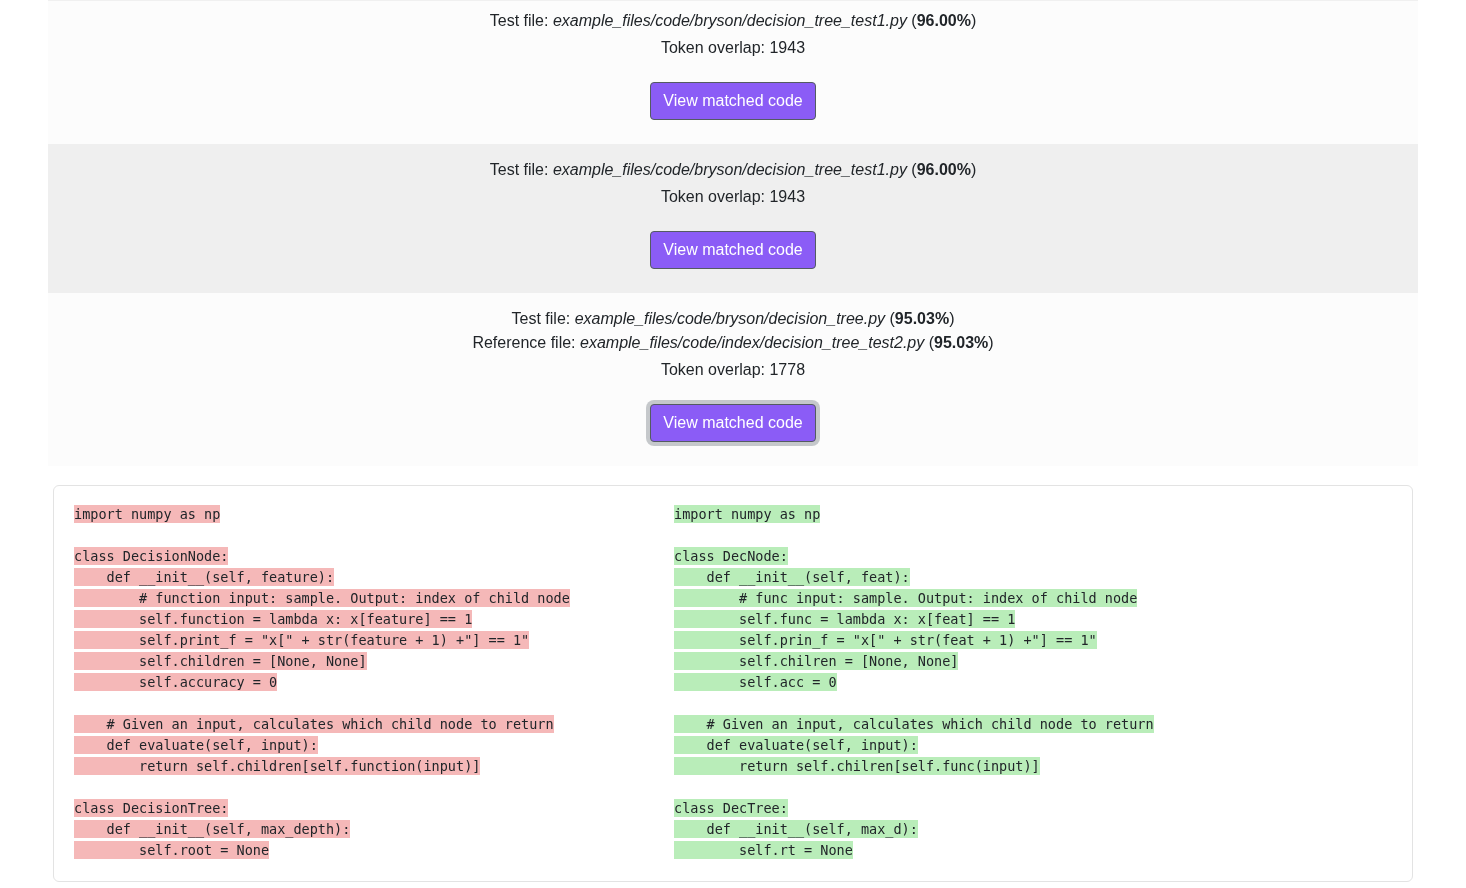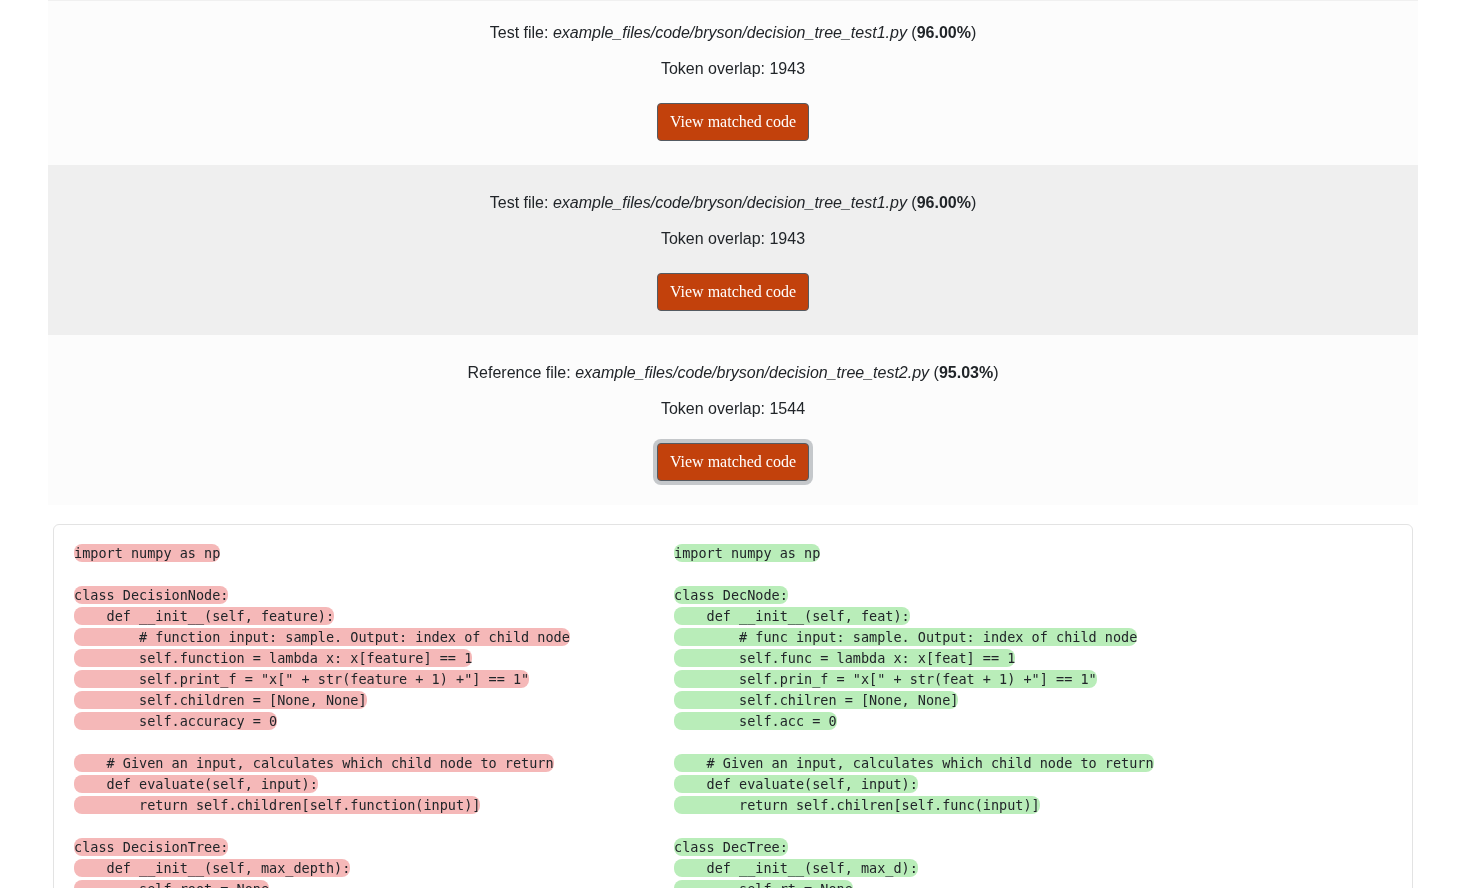--- a/index.html
+++ b/index.html
@@ -34,44 +34,44 @@
   }
   .match-row.odd  { background: #fcfcfc; }
   .match-row.even { background: #efefef; }
 
   .match-row.first { padding-top: 8px; }
 
   .meta-line {
     font-size: 16px;
     line-height: 24px;
     color: #212529;
-    margin: 12px;
+    margin: 0;
     white-space: nowrap;
   }
   .meta-label { font-style: normal; }
   .meta-path  { font-style: italic; }
   .meta-pct   { font-weight: bold; }
 
   .token-line {
     font-size: 16px;
     line-height: 24px;
     margin: 3px;
     color: #212529;
   }
 
   .btn-wrap {
     margin-top: 22px;
     display: flex;
     justify-content: center;
   }
   .btn-view {
-    background: #c2410c;
+    background: #8b5cf6;
     border: 1px solid #545b62;
     color: #ffffff;
-    font-family: Liberation Serif, serif;
+    font-family: Liberation Sans, sans-serif;
     font-size: 16px;
     line-height: 24px;
     padding: 6px 12px;
     border-radius: 4px;
     cursor: pointer;
     text-align: right;
   }
   .btn-view.focused {
     box-shadow: 0 0 0 4px rgba(130,138,145,0.45);
   }
@@ -98,21 +98,20 @@
     margin: 0;
     font-family: "DejaVu Sans Mono", "Liberation Mono", monospace;
     font-size: 13.5px;
     line-height: 21px;
     color: #212529;
     white-space: pre;
   }
   .code-line { display: block; height: 21px; }
   .code-line > span.hl {
     padding: 1px 0;
-    border-radius: 8px;
   }
   .hl-del { background: #f5b8b8; }
   .hl-add { background: #b9edb9; }
 </style>
 </head>
 <body>
 
 <div class="page">
 
   <div class="match-list">
@@ -124,22 +123,23 @@
         </div>
       </div>
       <div class="match-row even">
         <p class="meta-line"><span class="meta-label">Test file:</span> <span class="meta-path">example_files/code/bryson/decision_tree_test1.py</span> <span>(</span><span class="meta-pct">96.00%</span><span>)</span></p>
         <p class="token-line">Token overlap: 1943</p>
         <div class="btn-wrap">
           <button class="btn-view">View matched code</button>
         </div>
       </div>
       <div class="match-row odd">
-        <p class="meta-line"><span class="meta-label">Reference file:</span> <span class="meta-path">example_files/code/bryson/decision_tree_test2.py</span> <span>(</span><span class="meta-pct">95.03%</span><span>)</span></p>
-        <p class="token-line">Token overlap: 1544</p>
+        <p class="meta-line"><span class="meta-label">Test file:</span> <span class="meta-path">example_files/code/bryson/decision_tree.py</span> <span>(</span><span class="meta-pct">95.03%</span><span>)</span></p>
+        <p class="meta-line"><span class="meta-label">Reference file:</span> <span class="meta-path">example_files/code/index/decision_tree_test2.py</span> <span>(</span><span class="meta-pct">95.03%</span><span>)</span></p>
+        <p class="token-line">Token overlap: 1778</p>
         <div class="btn-wrap">
           <button class="btn-view focused">View matched code</button>
         </div>
       </div>
     </div>
 
   <div class="code-panel">
     <div class="code-col left">
       <pre class="code"><span class="code-line"><span class="hl hl-del">import numpy as np</span></span><span class="code-line">&nbsp;</span><span class="code-line"><span class="hl hl-del">class DecisionNode:</span></span><span class="code-line"><span class="hl hl-del">    def __init__(self, feature):</span></span><span class="code-line"><span class="hl hl-del">        # function input: sample. Output: index of child node</span></span><span class="code-line"><span class="hl hl-del">        self.function = lambda x: x[feature] == 1</span></span><span class="code-line"><span class="hl hl-del">        self.print_f = "x[" + str(feature + 1) +"] == 1"</span></span><span class="code-line"><span class="hl hl-del">        self.children = [None, None]</span></span><span class="code-line"><span class="hl hl-del">        self.accuracy = 0</span></span><span class="code-line">&nbsp;</span><span class="code-line"><span class="hl hl-del">    # Given an input, calculates which child node to return</span></span><span class="code-line"><span class="hl hl-del">    def evaluate(self, input):</span></span><span class="code-line"><span class="hl hl-del">        return self.children[self.function(input)]</span></span><span class="code-line">&nbsp;</span><span class="code-line"><span class="hl hl-del">class DecisionTree:</span></span><span class="code-line"><span class="hl hl-del">    def __init__(self, max_depth):</span></span><span class="code-line"><span class="hl hl-del">        self.root = None</span></span></pre>
     </div>

